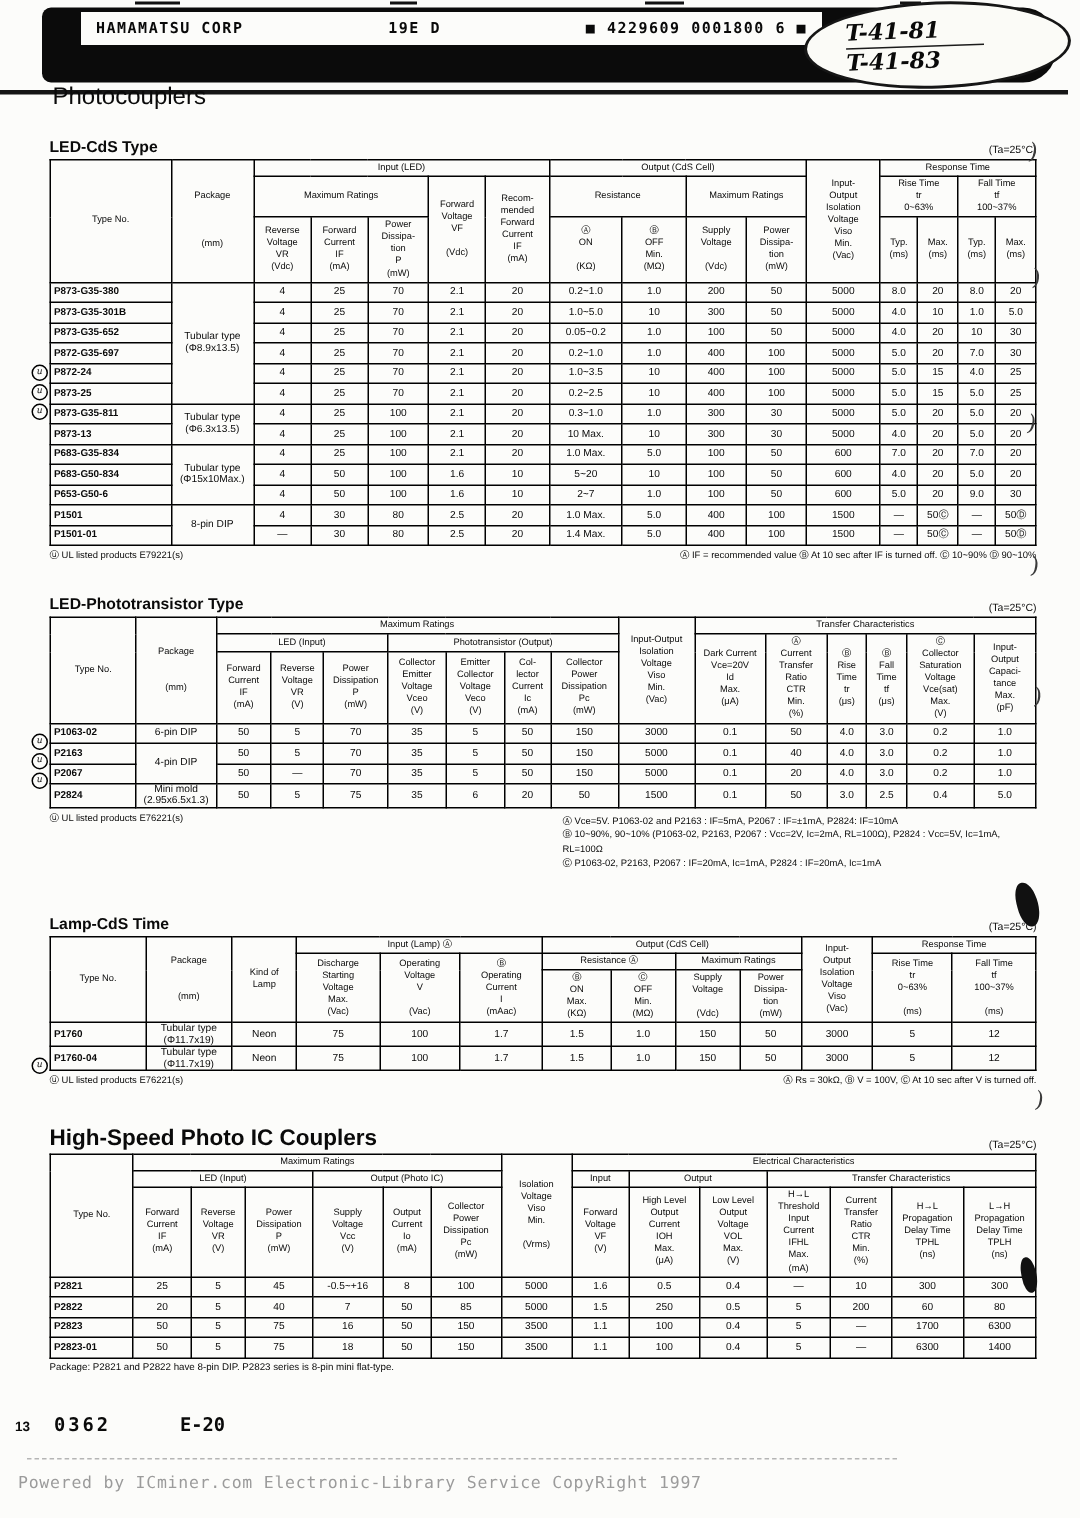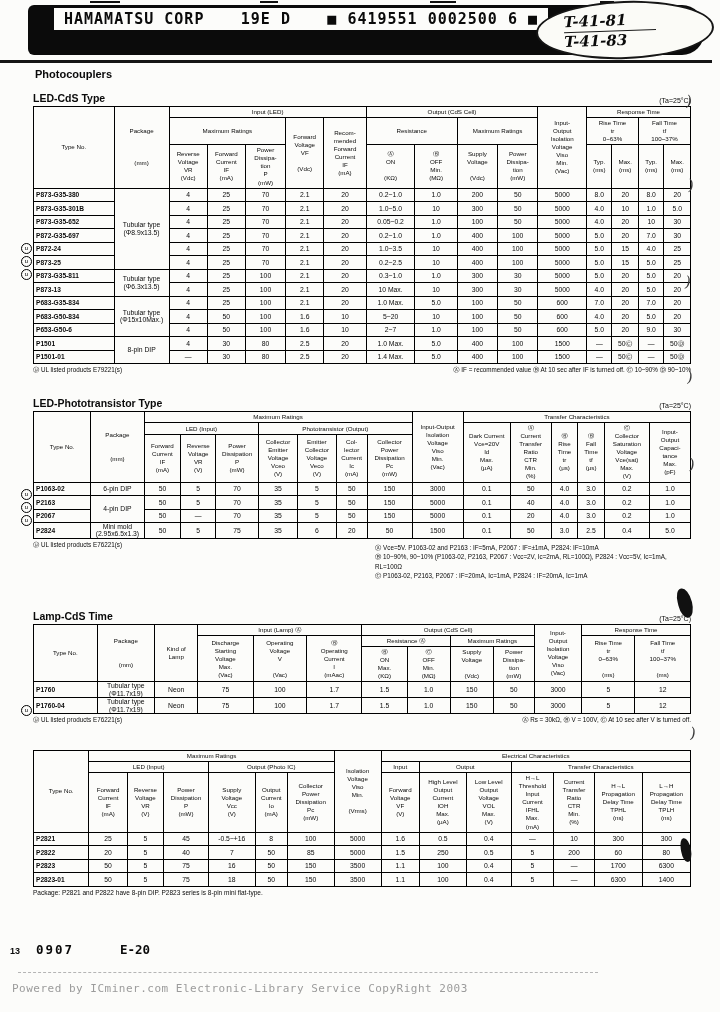--- a/index.html
+++ b/index.html
@@ -7,32 +7,32 @@
     width:720px;height:1012px;position:relative;overflow:hidden;
     background:#fcfcfa;color:#0a0a0a;
     font-family:"Liberation Sans",sans-serif;
   }
   .page{position:absolute;inset:0}
   
   .banner{position:absolute;left:28px;top:5px;width:676px;height:50px;background:#0b0b0b;
           border-radius:6px 22px 22px 6px}
   .ocrstrip{position:absolute;left:26px;top:3px;width:494px;height:22px;background:#fcfcfa;
             display:flex;align-items:center;justify-content:space-between;padding:0 10px;box-sizing:border-box;
-            font-family:"DejaVu Sans Mono",monospace;font-weight:bold;font-size:15px;letter-spacing:1px;white-space:nowrap}
+            font-family:"DejaVu Sans Mono",monospace;font-weight:bold;font-size:10px;letter-spacing:1px;white-space:nowrap}
   .btitle{position:absolute;left:8px;top:28px;color:#f4f4f0;font-size:13.5px;font-weight:bold;
           letter-spacing:.4px;white-space:nowrap;text-shadow:0 0 1px #555}
   .stamp{position:absolute;right:-10px;top:-4px;width:178px;height:58px;background:#fbfbf7;
          border:2.5px solid #161616;border-radius:50%/50%;transform:rotate(-2deg);
          display:flex;flex-direction:column;justify-content:center;padding-left:26px;box-sizing:border-box;
          font-family:"DejaVu Serif",serif;font-style:italic;font-weight:bold;font-size:15px;line-height:1.25}
   .stamp .s1{display:inline-block;border-bottom:1.5px solid #1c1c1c;width:92px}
   .rule{position:absolute;left:0;top:60px;width:712px;height:2.5px;background:#151515}
   .topdash{position:absolute;top:1px;height:2px;background:#111}
   
-  .h-main{position:absolute;left:35px;top:68px;font-size:11px;font-weight:bold}
+  .h-main{position:absolute;left:35px;top:56px;font-size:16px;font-weight:normal}
   .section{position:absolute;left:33px;width:658px}
   .secrow{display:flex;justify-content:space-between;align-items:flex-end;margin-bottom:2px}
   .sech{font-size:10.5px;font-weight:bold}
   .sech.big{font-size:15px}
   .temp{font-size:7px}
   
   table{border-collapse:collapse;width:100%;table-layout:fixed;border:1.5px solid #000}
   th,td{border:1px solid #000;padding:0 1px;text-align:center;vertical-align:middle;
         white-space:pre-line;overflow:hidden}
   th{font-weight:normal;font-size:6.2px;line-height:1.3;padding:1px}
@@ -68,21 +68,21 @@
 
   <div class="topdash" style="left:90px;width:30px"></div>
   <div class="topdash" style="left:260px;width:18px"></div>
   <div class="topdash" style="left:430px;width:26px"></div>
   <div class="topdash" style="left:600px;width:14px"></div>
 
   <div class="banner">
     <div class="ocrstrip">
       <span>HAMAMATSU CORP</span>
       <span>19E D</span>
-      <span>■ 6419551 0002500 6 ■</span>
+      <span>■ 4229609 0001800 6 ■</span>
     </div>
     <div class="stamp">
       <span class="s1">T-41-81</span>
       <span>T-41-83</span>
     </div>
   </div>
   <div class="rule"></div>
 
   <div class="h-main">Photocouplers</div>
 
@@ -756,20 +756,24 @@
           </tbody>
         </table>
       </div>
     <div class="fnrow">
       <span class="fnl">ⓤ UL listed products  E76221(s)</span>
       <span class="fnr">Ⓐ Rs = 30kΩ, Ⓑ V = 100V, Ⓒ At 10 sec after V is turned off.</span>
     </div>
   </div>
 
   <div class="section" id="sec4" style="top:750px">
+    <div class="secrow">
+      <span class="sech big">High-Speed Photo IC Couplers</span>
+      <span class="temp">(Ta=25°C)</span>
+    </div>
     <div>
         <table>
           <colgroup>
             <col style="width: 52px;">
             <col style="width: 36px;">
             <col style="width: 34px;">
             <col style="width: 42px;">
             <col style="width: 44px;">
             <col style="width: 30px;">
             <col style="width: 44px;">
@@ -954,18 +958,18 @@
   <span class="art" style="left:686px;top:92px;transform:rotate(10deg)">)</span>
   <span class="art" style="left:688px;top:176px;transform:rotate(6deg)">)</span>
   <span class="art" style="left:685px;top:273px;transform:rotate(12deg)">)</span>
   <span class="art" style="left:687px;top:368px;transform:rotate(8deg)">)</span>
   <span class="art" style="left:689px;top:455px;transform:rotate(5deg)">)</span>
   <span class="art" style="left:690px;top:724px;transform:rotate(9deg)">)</span>
   <div class="blob" style="left:678px;top:588px;width:14px;height:30px;transform:rotate(-14deg)"></div>
   <div class="blob" style="left:681px;top:838px;width:10px;height:24px;transform:rotate(-10deg)"></div>
 
   <span class="pageno">13</span>
-  <span class="stampno">0907</span>
+  <span class="stampno">0362</span>
   <span class="docid">E-20</span>
   <div class="wline"></div>
-  <div class="watermark">Powered by ICminer.com Electronic-Library Service CopyRight 2003</div>
+  <div class="watermark">Powered by ICminer.com Electronic-Library Service CopyRight 1997</div>
 
 </div>
 
 </body></html>

